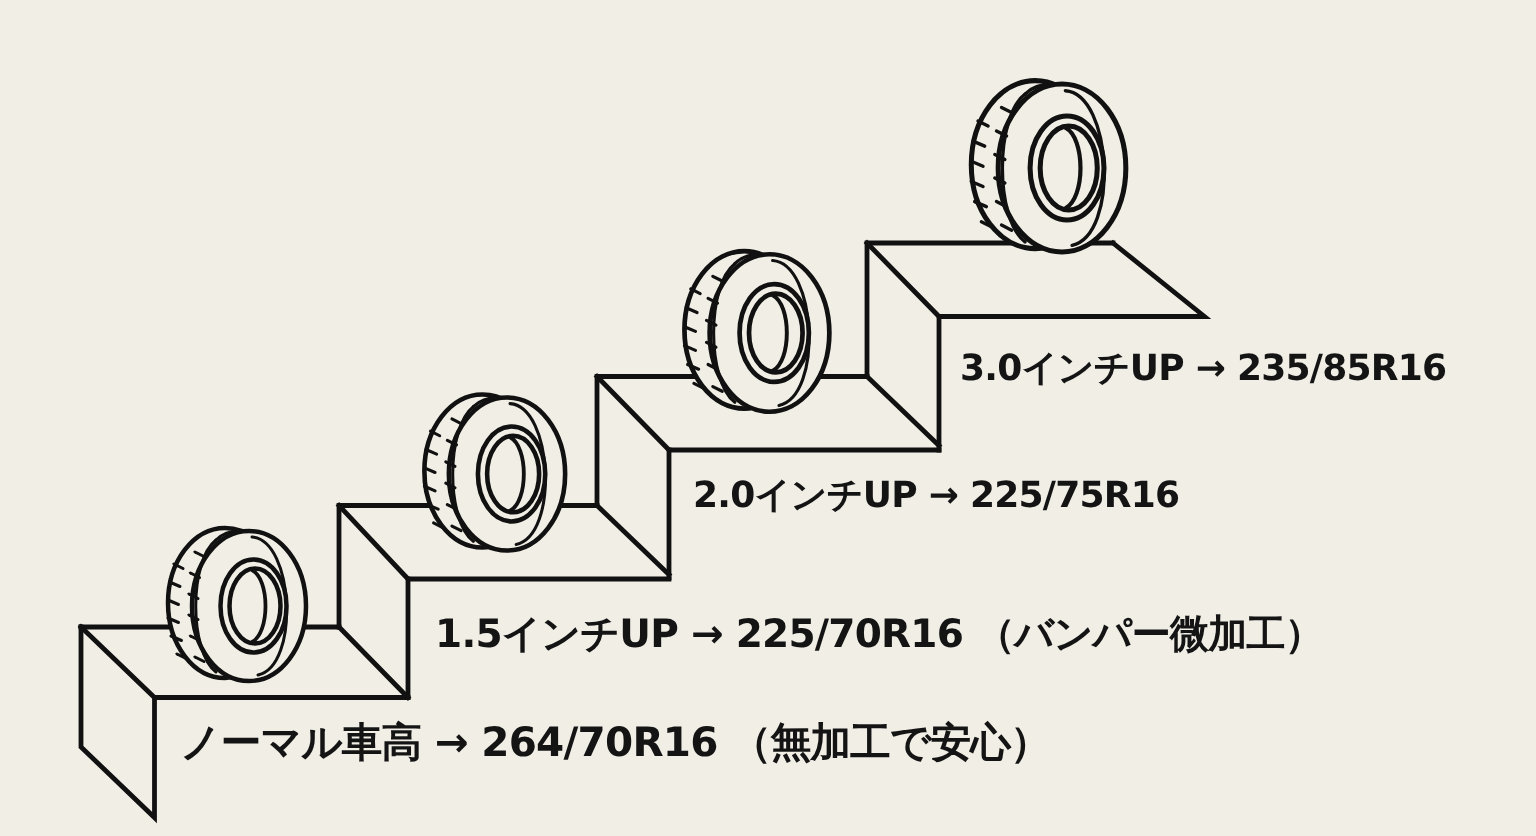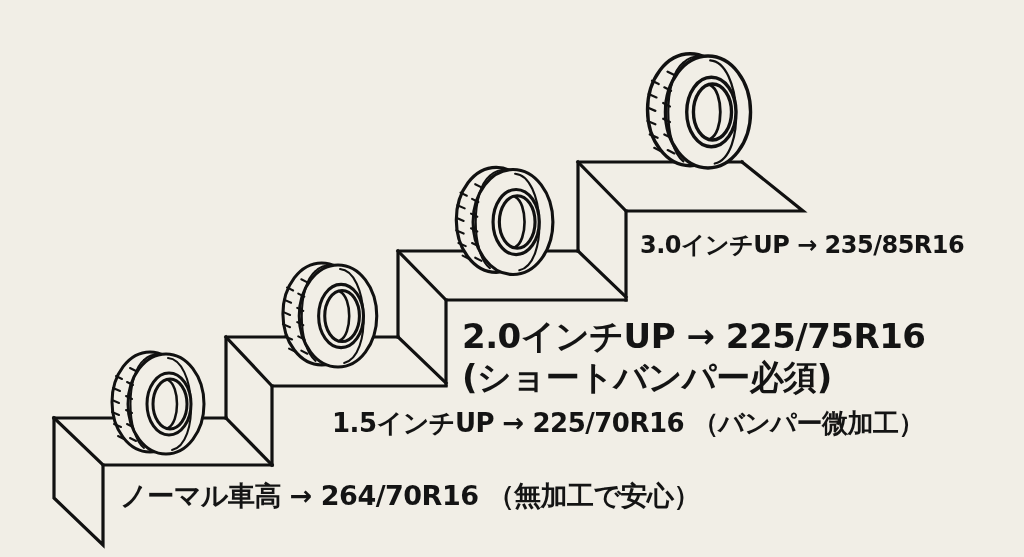--- a/index.html
+++ b/index.html
@@ -14,22 +14,22 @@
     position: absolute;
     color: #141414;
     font-weight: bold;
     font-family: "DejaVu Sans", "Liberation Sans", sans-serif;
     white-space: nowrap;
     letter-spacing: -0.5px;
     line-height: 1.2;
   }
   .label .line { display: block; }
   #label-step1 { left: 120px; top: 480px; font-size: 27px; }
-  #label-step2 { left: 290px; top: 408px; font-size: 26px; margin-left: 42px; }
-  #label-step3 { left: 462px; top: 316px; font-size: 34px; }
+  #label-step2 { left: 290px; top: 408px; font-size: 26px; }
+  #label-step3 { left: 462px; top: 316px; font-size: 24px; }
   #label-step4 { left: 640px; top: 231px; font-size: 24px; }
 </style>
 </head>
 <body>
 
 <svg id="stage" width="1024" height="557" viewBox="0 0 1024 557" xmlns="http://www.w3.org/2000/svg">
   <defs>
     <g id="tire" stroke="#111" stroke-width="3" fill="#f1eee6" stroke-linecap="round" stroke-linejoin="round">
 
       <ellipse cx="-16" cy="-2" rx="38" ry="50"></ellipse>
@@ -100,17 +100,16 @@
 </svg>
 
 <div class="label" id="label-step1">
   <span class="line">ノーマル車高 → 264/70R16 （無加工で安心）</span>
 </div>
 <div class="label" id="label-step2">
   <span class="line">1.5インチUP → 225/70R16 （バンパー微加工）</span>
 </div>
 <div class="label" id="label-step3">
   <span class="line">2.0インチUP → 225/75R16</span>
-  <span class="line">(ショートバンパー必須)</span>
 </div>
 <div class="label" id="label-step4">
   <span class="line">3.0インチUP → 235/85R16</span>
 </div>
 
 </body></html>

